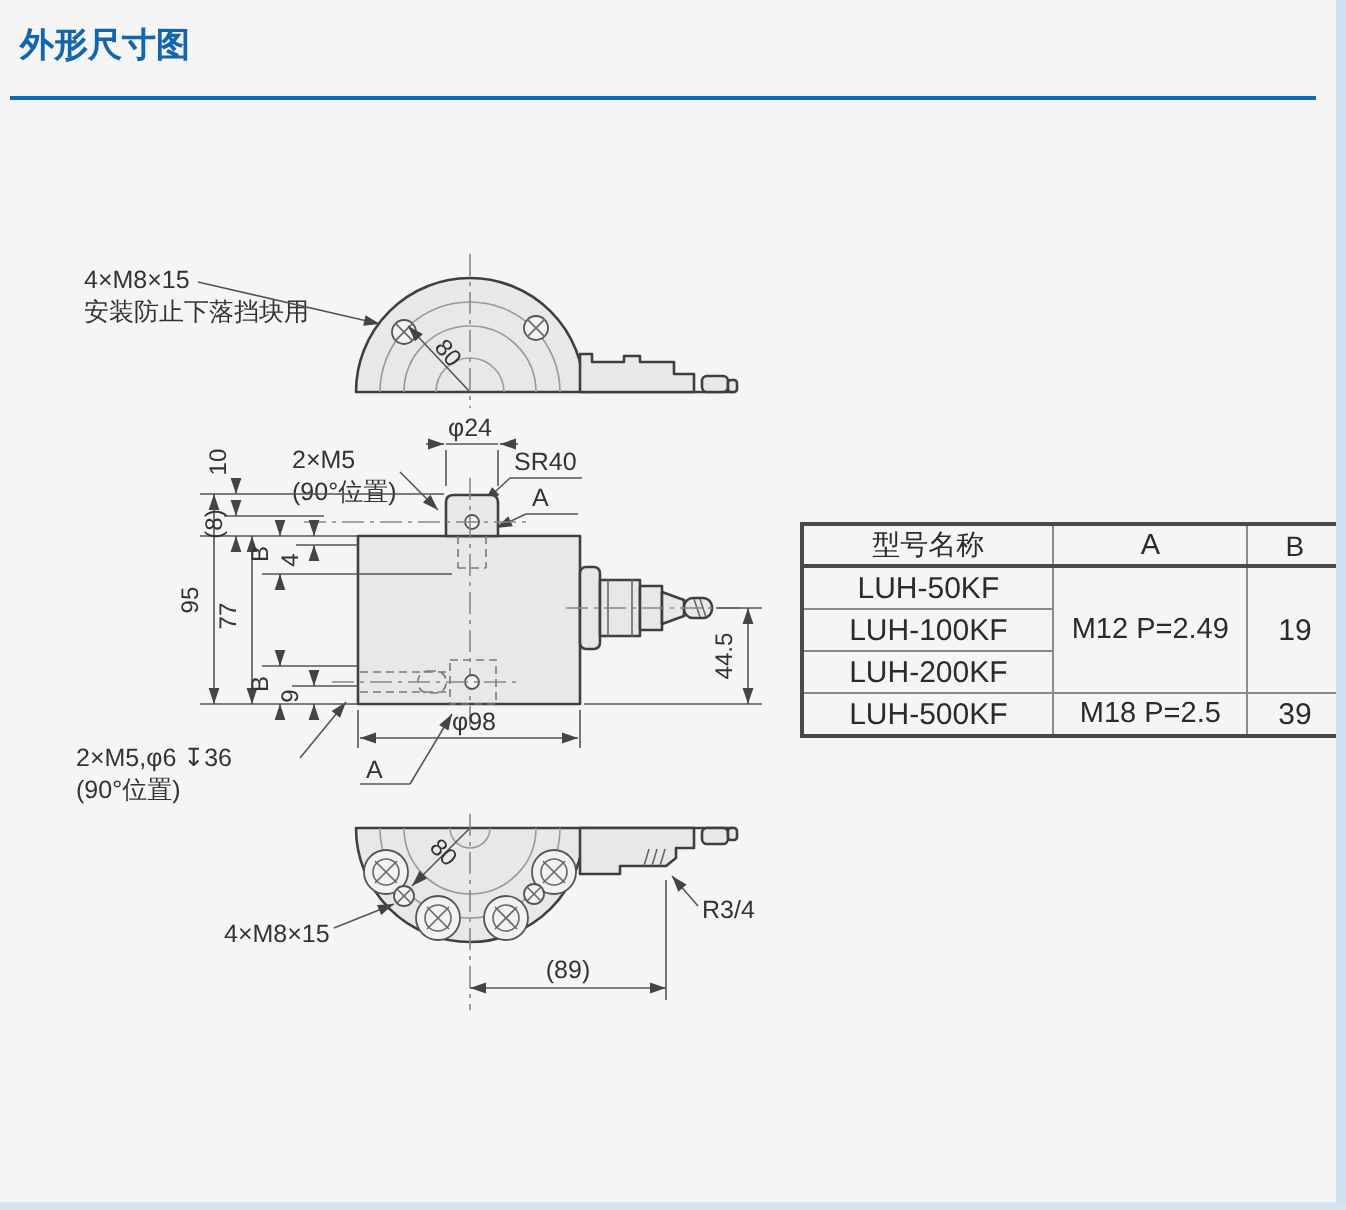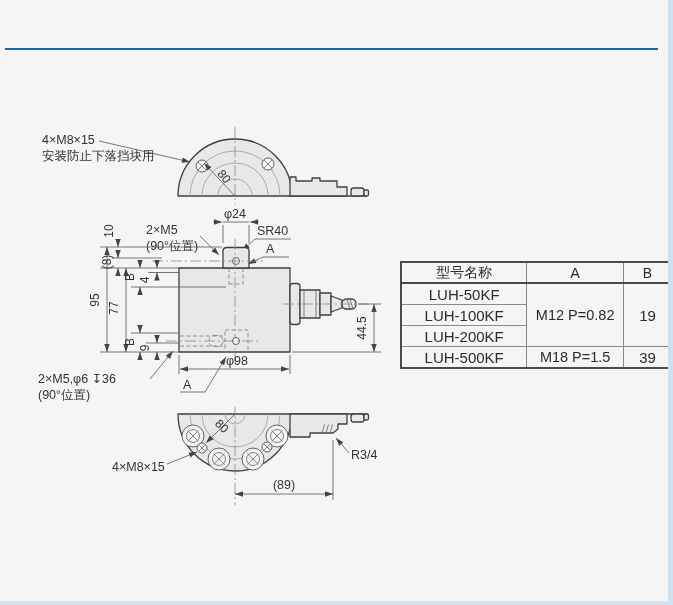--- a/index.html
+++ b/index.html
@@ -26,20 +26,21 @@
         font-weight:normal;white-space:nowrap;}
   .spec th{font-size:14px;height:19px;border-bottom:2px solid #4a4a4a;}
   .spec{border:2px solid #4a4a4a;}
   .spec .c1{width:118px;} .spec .c2{width:88px;font-size:14.5px;} .spec .c3{width:40px;}
 </style>
 </head>
 <body>
 
 <div class="page">
 
+  <div class="title">外形尺寸图</div>
   <div class="rule"></div>
 
   <svg class="draw" width="673" height="605" viewBox="0 0 673 605">
     <defs>
       <marker id="ar" markerWidth="9" markerHeight="7" refX="8.5" refY="3.5" orient="auto-start-reverse" markerUnits="userSpaceOnUse">
         <path d="M0.5,0.8 L8.5,3.5 L0.5,6.2 Z" fill="#444"></path>
       </marker>
     </defs>
 
     <g>
@@ -244,32 +245,32 @@
     <thead>
       <tr>
         <th class="c1">型号名称</th>
         <th class="c2">A</th>
         <th class="c3">B</th>
       </tr>
     </thead>
     <tbody>
       <tr>
         <td class="c1">LUH-50KF</td>
-        <td class="c2" rowspan="3">M12 P=0.82</td>
+        <td class="c2" rowspan="3">M12 P=2.49</td>
         <td class="c3" rowspan="3">19</td>
       </tr>
       <tr>
         <td class="c1">LUH-100KF</td>
       </tr>
       <tr>
         <td class="c1">LUH-200KF</td>
       </tr>
       <tr>
         <td class="c1">LUH-500KF</td>
-        <td class="c2">M18 P=1.5</td>
+        <td class="c2">M18 P=2.5</td>
         <td class="c3">39</td>
       </tr>
     </tbody>
   </table>
 
   <div class="edge-right"></div>
   <div class="edge-bottom"></div>
 </div>
 
 </body></html>

